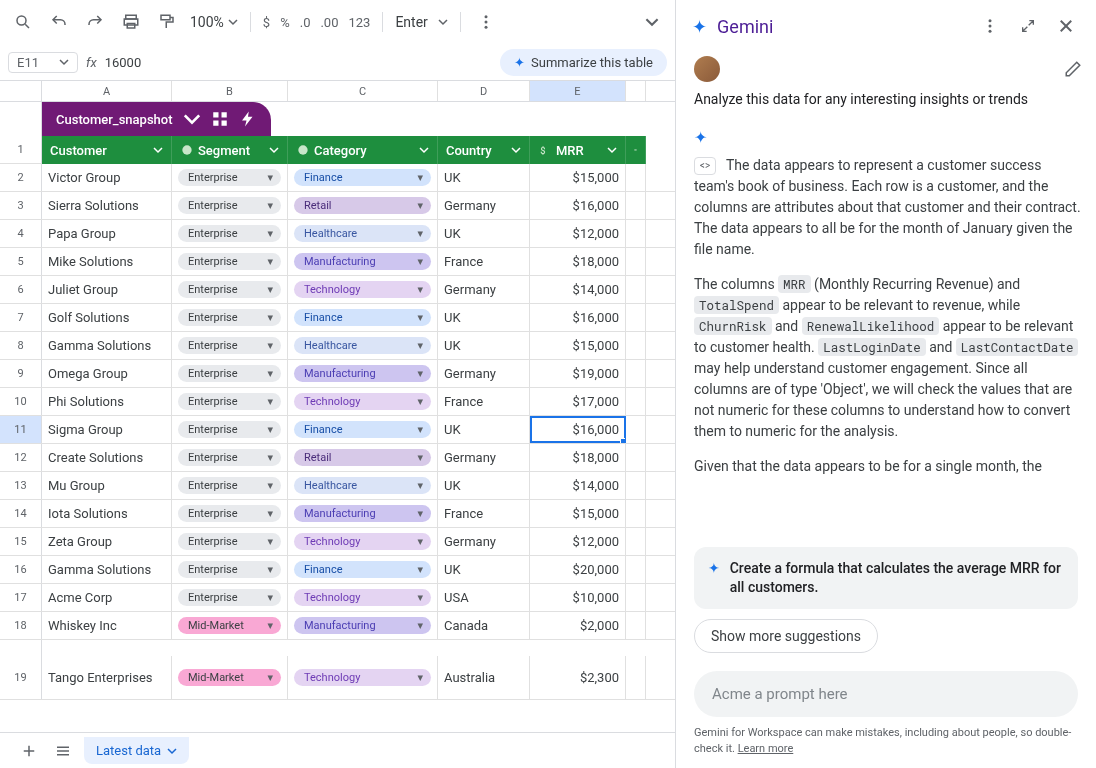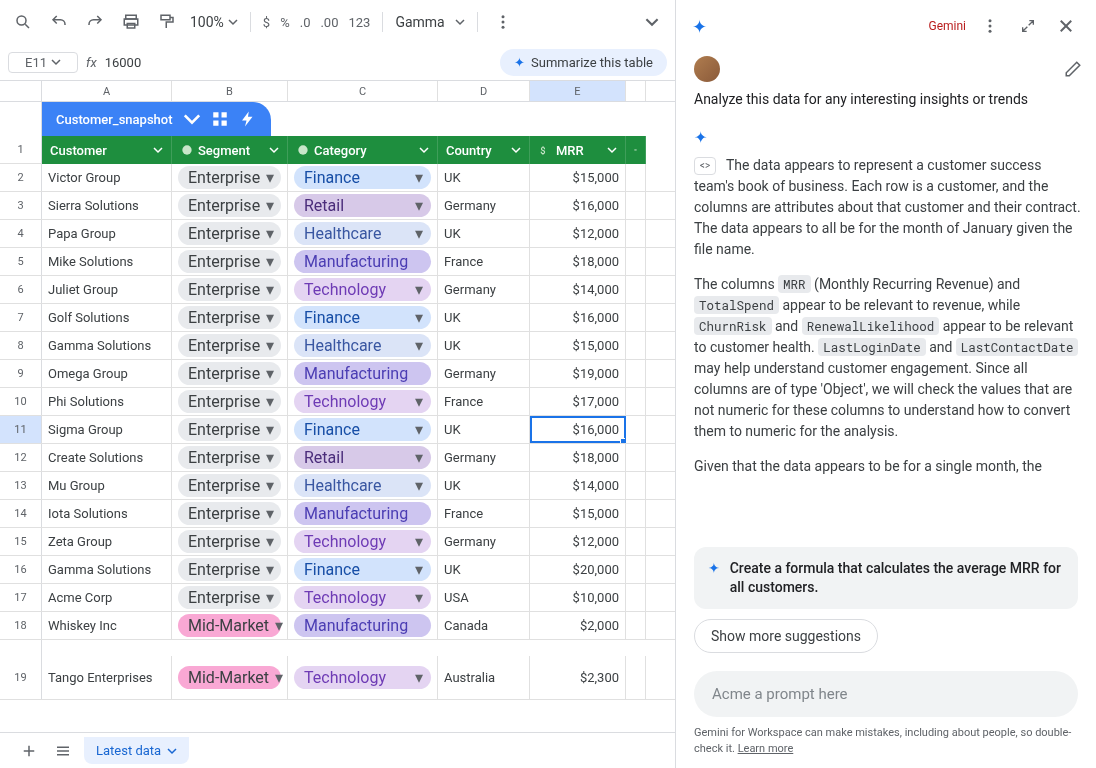--- a/index.html
+++ b/index.html
@@ -11,37 +11,37 @@
 
 .toolbar { display: flex; align-items: center; gap: 10px; padding: 6px 10px; height: 44px; }
 .toolbar .icon-btn { width: 26px; height: 26px; display: flex; align-items: center; justify-content: center; border-radius: 4px; cursor: pointer; color: #5f6368; }
 .toolbar .sep { width: 1px; height: 20px; background: #dadce0; margin: 0 2px; }
 .toolbar .zoom { font-size: 14px; color: #3c4043; display: flex; align-items: center; gap: 4px; }
 .toolbar .fmt { font-size: 13px; color: #5f6368; cursor: pointer; }
 .toolbar .font-name { font-size: 14px; color: #3c4043; display: flex; align-items: center; gap: 10px; }
 
 
 .formula-bar { display: flex; align-items: center; padding: 4px 8px; gap: 8px; height: 36px; }
-.cell-ref { width: 70px; border: 1px solid #dadce0; border-radius: 4px; padding: 2px 16px; font-size: 13px; display: flex; align-items: center; justify-content: space-between; color: #5f6368; }
+.cell-ref { width: 70px; border: 1px solid #dadce0; border-radius: 4px; padding: 2px 8px; font-size: 13px; display: flex; align-items: center; justify-content: space-between; color: #5f6368; }
 .fx { font-style: italic; color: #5f6368; font-size: 13px; }
 .formula-val { flex: 1; font-size: 13px; color: #3c4043; }
 .summarize-chip { background: #e8f0fe; border-radius: 16px; padding: 6px 14px; font-size: 13px; color: #3c4043; display: flex; align-items: center; gap: 6px; cursor: pointer; }
 .sparkle { color: #1a73e8; }
 
 
 .grid-area { flex: 1; overflow: hidden; position: relative; }
 .col-headers { display: flex; background: #fff; border-top: 1px solid #dadce0; border-bottom: 1px solid #dadce0; height: 22px; }
 .col-headers .corner { width: 42px; border-right: 1px solid #dadce0; }
 .col-headers .ch { text-align: center; font-size: 11px; color: #5f6368; border-right: 1px solid #e0e0e0; line-height: 22px; }
 .col-headers .ch.active { background: #d3e3fd; }
 
 
 .table-chip-row { height: 34px; display: flex; }
 .table-chip-row .rownum { width: 42px; border-right: 1px solid #dadce0; }
-.table-chip { background: #3b82f6; color: #fff; border-radius: 0 18px 0 0; padding: 6px 14px; display: flex; align-items: center; gap: 10px; font-size: 13px; font-weight: 500; }
+.table-chip { background: #701a75; color: #fff; border-radius: 0 18px 0 0; padding: 6px 14px; display: flex; align-items: center; gap: 10px; font-size: 13px; font-weight: 500; }
 .table-chip .icon { width: 18px; height: 18px; fill: #fff; cursor: pointer; }
 
 
 .data-header { display: flex; height: 28px; }
 .data-header .rownum { width: 42px; border-right: 1px solid #dadce0; background: #fff; font-size: 11px; color: #5f6368; display: flex; align-items: center; justify-content: center; border-bottom: 1px solid #e0e0e0; }
 .data-header .dh { background: #1e8e3e; color: #fff; font-size: 13px; font-weight: 500; display: flex; align-items: center; padding: 0 8px; border-right: 1px solid rgba(255,255,255,0.15); position: relative; }
 .data-header .dh .colicon { width: 14px; height: 14px; fill: #c8e6c9; margin-right: 4px; }
 .data-header .dh .dd { margin-left: auto; }
 
 
@@ -49,21 +49,21 @@
 .row { display: flex; height: 28px; border-bottom: 1px solid #e0e0e0; }
 .row.tall { height: 44px; }
 .row.gap { height: 16px; border-bottom: none; }
 .row .rownum { width: 42px; border-right: 1px solid #dadce0; font-size: 11px; color: #5f6368; display: flex; align-items: center; justify-content: center; background: #fff; }
 .row .rownum.active { background: #d3e3fd; }
 .row .cell { border-right: 1px solid #e0e0e0; display: flex; align-items: center; padding: 0 6px; font-size: 13px; color: #3c4043; overflow: hidden; white-space: nowrap; }
 .row .cell.num { justify-content: flex-end; }
 .row .cell.selected { outline: 2px solid #1a73e8; outline-offset: -2px; position: relative; }
 .row .cell.selected::after { content: ''; position: absolute; right: -3px; bottom: -3px; width: 6px; height: 6px; background: #1a73e8; border: 1px solid #fff; }
 
-.chip { border-radius: 12px; padding: 2px 8px 2px 10px; font-size: 16px; display: flex; align-items: center; gap: 6px; width: 100%; justify-content: space-between; }
+.chip { border-radius: 12px; padding: 2px 8px 2px 10px; font-size: 11px; display: flex; align-items: center; gap: 6px; width: 100%; justify-content: space-between; }
 .chip .dd { color: #5f6368; }
 .chip-enterprise { background: #e8eaed; color: #3c4043; }
 .chip-midmarket { background: #f9a8d4; color: #3c4043; text-align: center; }
 .chip-finance { background: #d2e3fc; color: #174ea6; }
 .chip-retail { background: #d7c9e8; color: #4a2c7a; }
 .chip-healthcare { background: #dbe4f7; color: #3956a1; }
 .chip-manufacturing { background: #cdc5f0; color: #4b3db3; gap: 32px; }
 .chip-technology { background: #e4d4f2; color: #6e3bb5; }
 
 
@@ -74,21 +74,21 @@
 .w-e { width: 96px; }
 .w-f { width: 20px; }
 
 
 .sheet-tabs { height: 36px; border-top: 1px solid #dadce0; display: flex; align-items: center; gap: 8px; padding: 0 16px; }
 .sheet-tabs .tab { background: #e8f0fe; color: #1967d2; border-radius: 0 0 8px 8px; padding: 6px 12px; font-size: 13px; display: flex; align-items: center; gap: 6px; cursor: pointer; }
 .sheet-tabs .icon-btn { width: 26px; height: 26px; display: flex; align-items: center; justify-content: center; color: #5f6368; cursor: pointer; }
 
 
 .gemini-header { display: flex; align-items: center; padding: 10px 16px; gap: 10px; height: 52px; }
-.gemini-header .title { font-size: 12px; color: #b91c1c; font-weight: 400; flex: 1; text-align: right; }
+.gemini-header .title { font-size: 18px; color: #4c1d95; font-weight: 400; flex: 1; }
 .gemini-header .icon-btn { width: 28px; height: 28px; display: flex; align-items: center; justify-content: center; cursor: pointer; color: #5f6368; border-radius: 50%; }
 .gemini-body { flex: 1; overflow: auto; padding: 4px 14px 12px 18px; }
 .user-row { display: flex; align-items: center; gap: 10px; margin-bottom: 8px; }
 .avatar { width: 26px; height: 26px; border-radius: 50%; background: linear-gradient(135deg,#b07d4f,#8a5a3a); }
 .edit-btn { margin-left: auto; color: #5f6368; cursor: pointer; }
 .user-text { font-size: 14px; color: #202124; margin-bottom: 18px; line-height: 1.4; }
 .sparkle-row { margin-bottom: 8px; }
 .response { font-size: 14px; color: #3c4043; line-height: 1.5; }
 .response p { margin-bottom: 14px; }
 .code-chip { background: #e8eaed; border-radius: 4px; padding: 1px 5px; font-family: 'Roboto Mono', monospace; font-size: 12.5px; color: #3c4043; }
@@ -150,21 +150,21 @@
           </svg>
         </div>
       <div class="sep"></div>
       <div class="fmt">$</div>
       <div class="fmt">%</div>
       <div class="fmt">.0</div>
       <div class="fmt">.00</div>
       <div class="fmt">123</div>
       <div class="sep"></div>
       <div class="font-name">
-          <span>Gamma</span>
+          <span>Enter</span>
           <svg width="10" height="10" viewBox="0 0 10 10">
             <path d="M1 3l4 4 4-4" fill="none" stroke="#5f6368" stroke-width="1.5"></path>
           </svg>
         </div>
       <div class="sep"></div>
       <div class="icon-btn">
           <svg width="18" height="18" viewBox="0 0 24 24" fill="#5f6368">
             <circle cx="12" cy="5" r="2"></circle>
             <circle cx="12" cy="12" r="2"></circle>
             <circle cx="12" cy="19" r="2"></circle>

